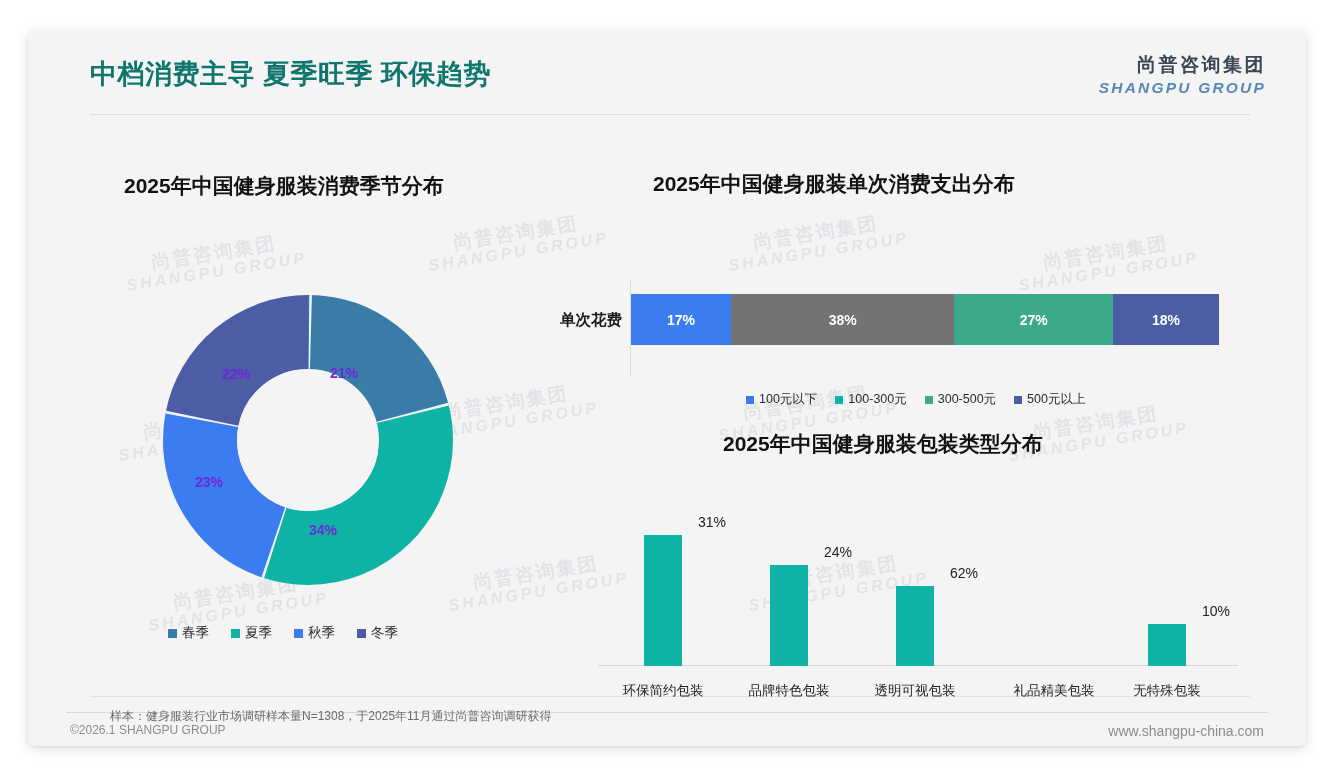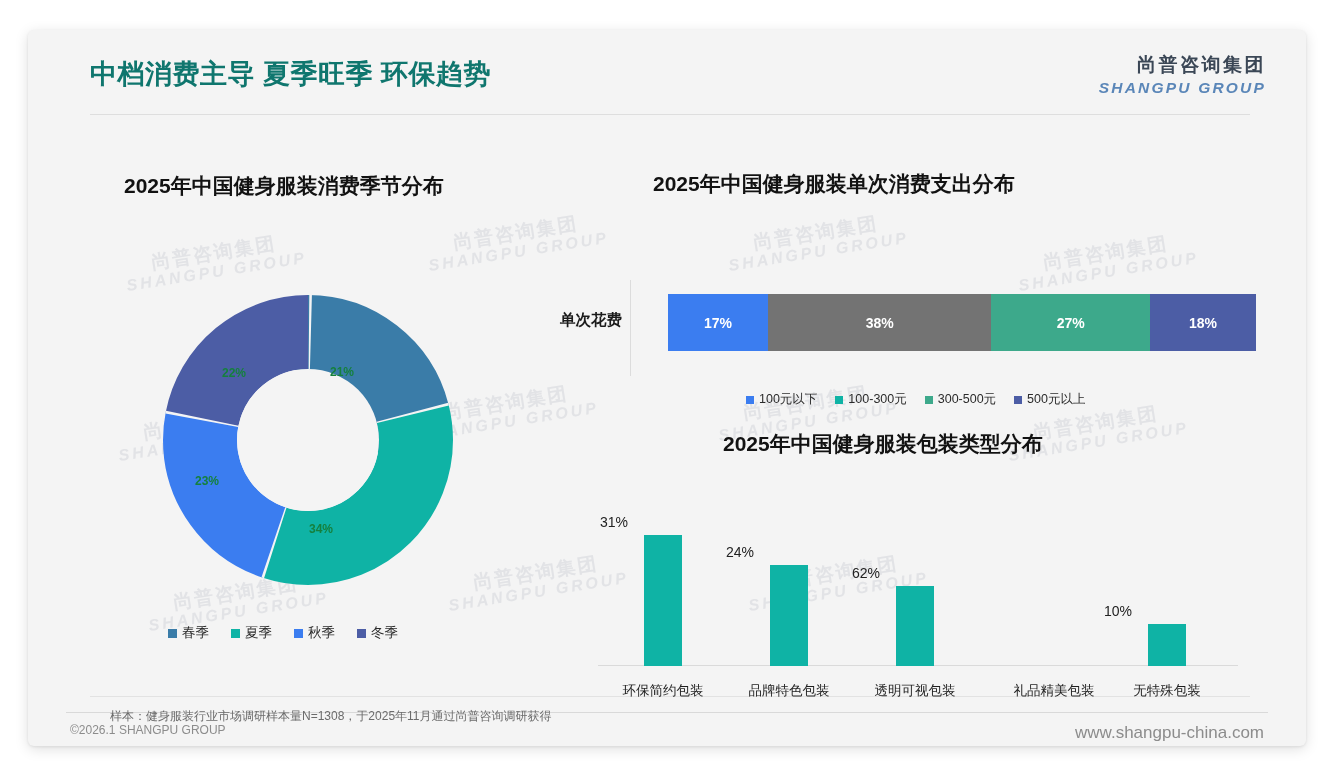--- a/index.html
+++ b/index.html
@@ -64,21 +64,21 @@
     z-index: 4; white-space: nowrap;
   }
   #t-donut { left: 96px;  top: 142px; }
   #t-stack { left: 625px; top: 140px; }
   #t-bars  { left: 695px; top: 400px; }
 
   
   #donut-wrap { position: absolute; left: 60px; top: 240px; width: 460px; height: 390px; z-index: 4; }
   #donut-svg { position: absolute; left: 50px; top: 0; }
   .donut-lbl {
-    position: absolute; color: #15803d; font-size: 12px; font-weight: bold;
+    position: absolute; color: #6d28d9; font-size: 14px; font-weight: bold;
   }
   #dl0 { left: 242px; top: 95px; }
   #dl1 { left: 221px; top: 252px; }
   #dl2 { left: 107px; top: 204px; }
   #dl3 { left: 134px; top: 96px; }
 
   .legend {
     position: absolute; display: flex; align-items: center; z-index: 4;
   }
   .legend-item { display: flex; align-items: center; margin-right: 22px; }
@@ -93,37 +93,36 @@
   
   #stack-wrap { position: absolute; left: 498px; top: 250px; width: 720px; height: 110px; z-index: 4; }
   #stack-cat {
     position: absolute; left: 0; top: 30px; width: 96px;
     text-align: right; font-size: 15.5px; font-weight: bold; color: #1a1a1a;
   }
   #stack-axis {
     position: absolute; left: 104px; top: 0; width: 1px; height: 96px; background: #dcdcdc;
   }
   #stack-bar {
-    position: absolute; left: 105px; top: 14px; width: 588px; height: 57px;
+    position: absolute; left: 105px; top: 14px; width: 588px; height: 51px;
     display: flex;
-    margin-left: 37px;
   }
   .stack-seg {
     display: flex; align-items: center; justify-content: center;
     color: #ffffff; font-size: 14px; font-weight: bold;
   }
   .stack-seg.first { font-weight: bold; }
 
   
   #bars-wrap { position: absolute; left: 560px; top: 470px; width: 660px; height: 210px; z-index: 4; }
   #bars-baseline {
     position: absolute; left: 10px; bottom: 44px; width: 640px; height: 1px; background: #dadada;
   }
   .bar-col {
-    position: absolute; bottom: 44px; width: 126px; text-align: left; margin-top: 19px;
+    position: absolute; bottom: 44px; width: 126px; text-align: right; margin-top: 19px;
   }
   .bar-val {
     font-size: 14px; color: #222222; margin-bottom: 5px;
   }
   .bar-rect {
     margin: 0 auto; width: 38px; background: #0fb3a5;
   }
   .bar-cat {
     position: absolute; bottom: 10px; width: 126px; text-align: center;
     font-size: 13.5px; color: #1f1f1f;
@@ -141,21 +140,21 @@
     position: absolute; left: 38px; top: 682px; width: 1202px; height: 1px;
     background: #d9d9d9; z-index: 3;
   }
   #footer {
     position: absolute; left: 0; top: 688px; width: 100%; height: 28px; z-index: 4;
   }
   #footer-left {
     position: absolute; left: 42px; top: 5px; font-size: 12px; color: #8c8c8c;
   }
   #footer-right {
-    position: absolute; right: 42px; top: 5px; font-size: 17px; color: #8c8c8c;
+    position: absolute; right: 42px; top: 5px; font-size: 14px; color: #8c8c8c;
   }
 </style>
 </head>
 <body>
 
 <div id="slide">
 
   <div class="wm-layer">
     <div class="wm" style="left:96px;  top:212px;">
         <span class="cn">尚普咨询集团</span>

